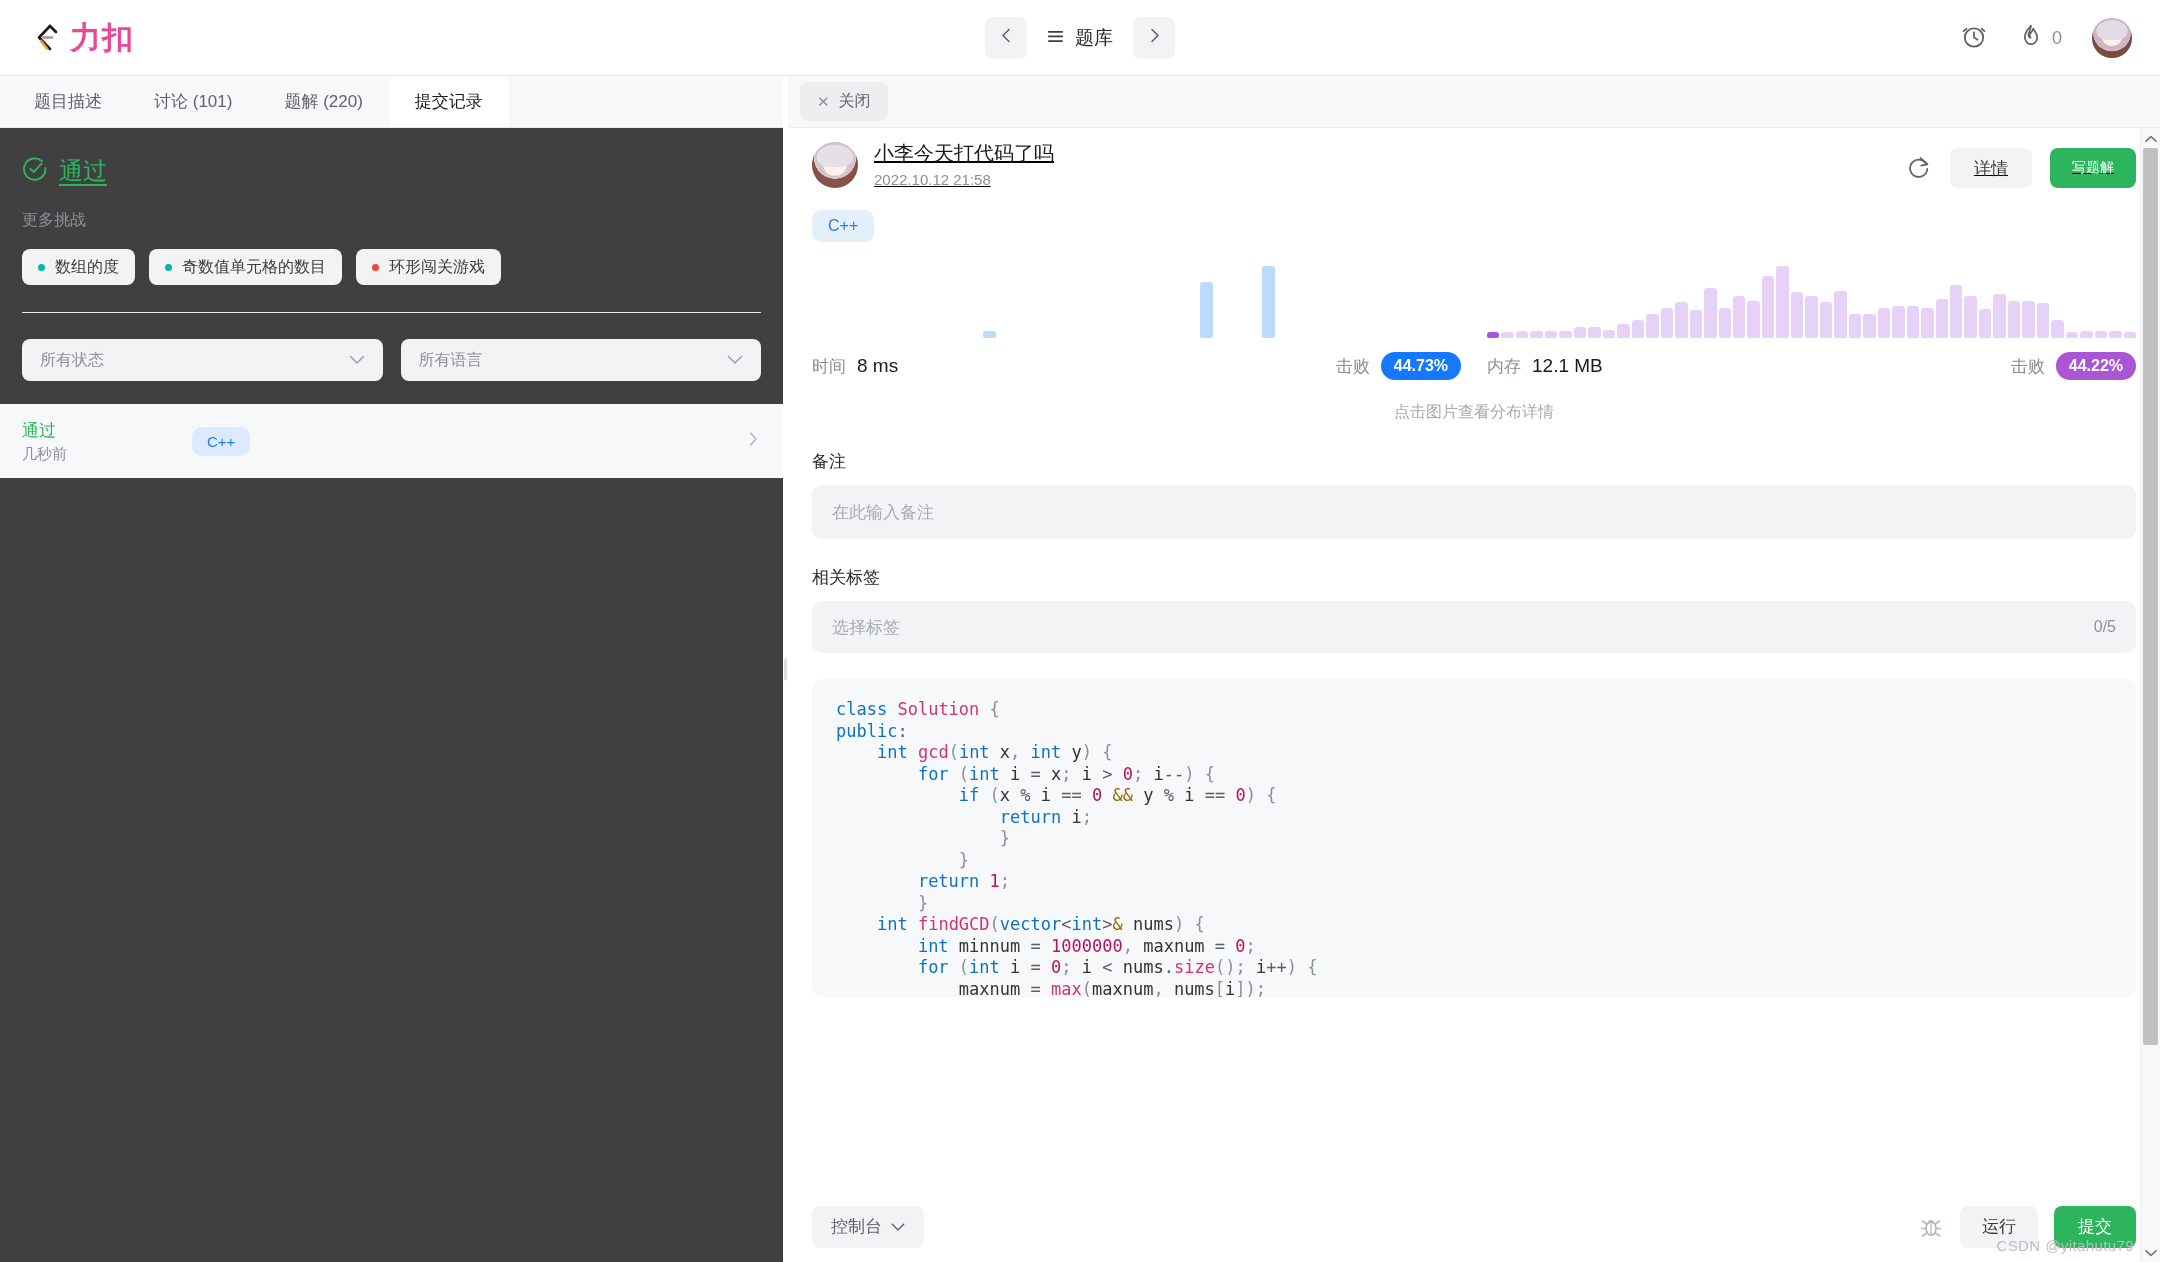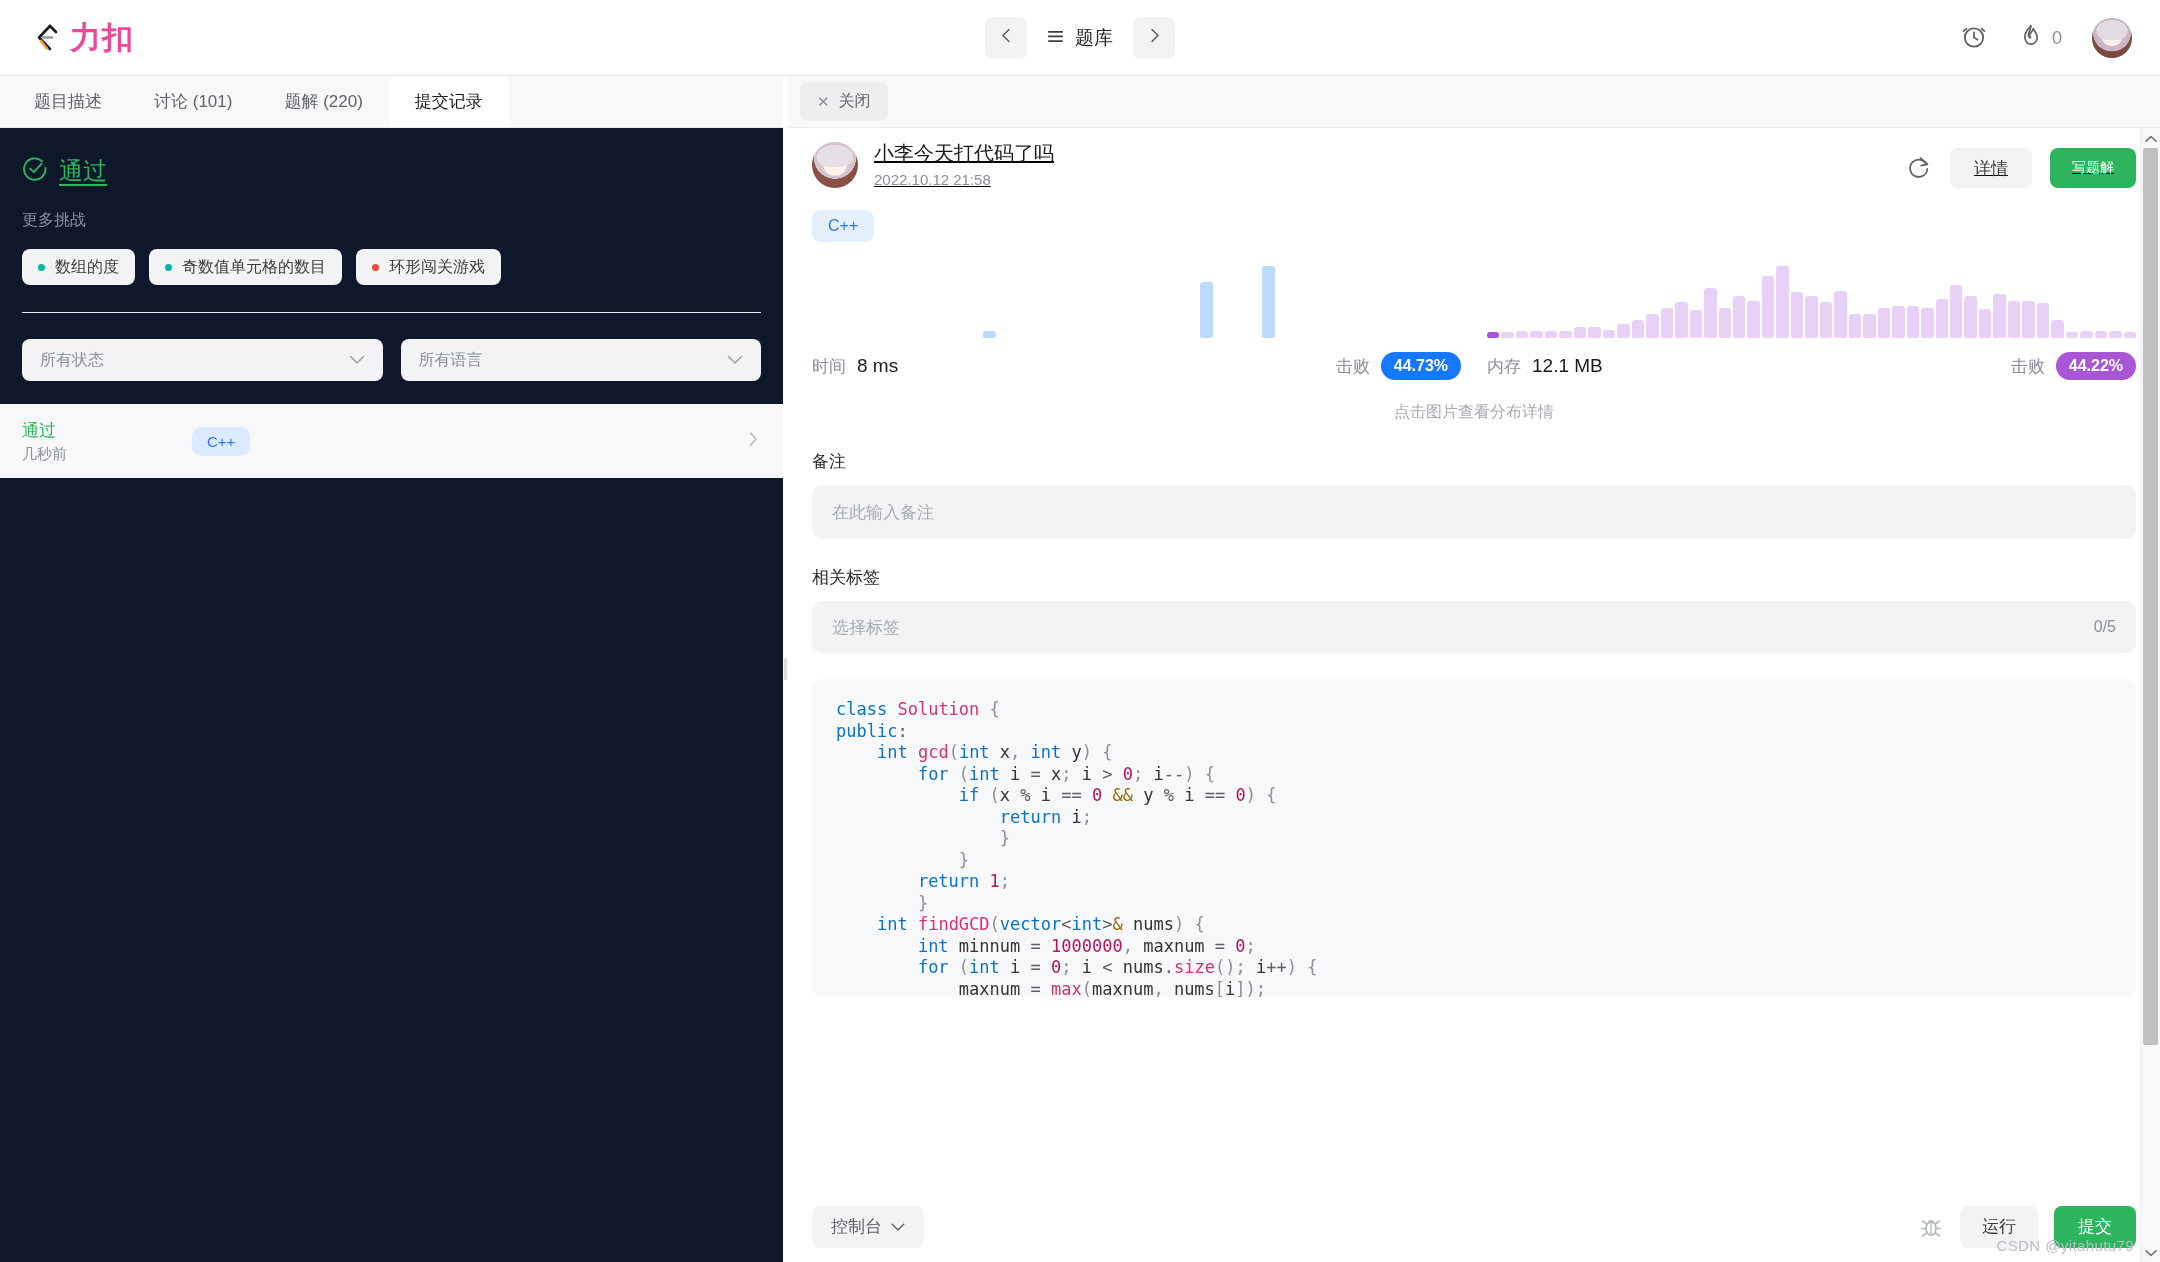--- a/index.html
+++ b/index.html
@@ -69,21 +69,21 @@
     height: 52px; min-height: 52px; background: #f7f8f9;
     display: flex; align-items: stretch; padding-left: 8px;
     border-bottom: 1px solid #ebecee;
   }
   .tab {
     padding: 0 26px; display: flex; align-items: center;
     font-size: 17px; color: #5f6369; cursor: pointer;
   }
   .tab.active { background: #fff; color: #1a1a1a; border-radius: 8px 8px 0 0; }
 
-  .left-content { flex: 1; overflow: hidden; background:#0f172a; }
+  .left-content { flex: 1; overflow: hidden; background:#404040; }
   .pad { padding: 0 22px; }
 
   .verdict { display: flex; align-items: center; gap: 11px; margin-top: 27px; }
   .verdict-text {
     font-size: 24px; color: #2db55d; text-decoration: underline;
     text-underline-offset: 5px; cursor: pointer;
   }
   .more-label { font-size: 16px; color: #8a8f99; margin-top: 23px; }
   .chips { display: flex; gap: 14px; margin-top: 18px; }
   .chip {

